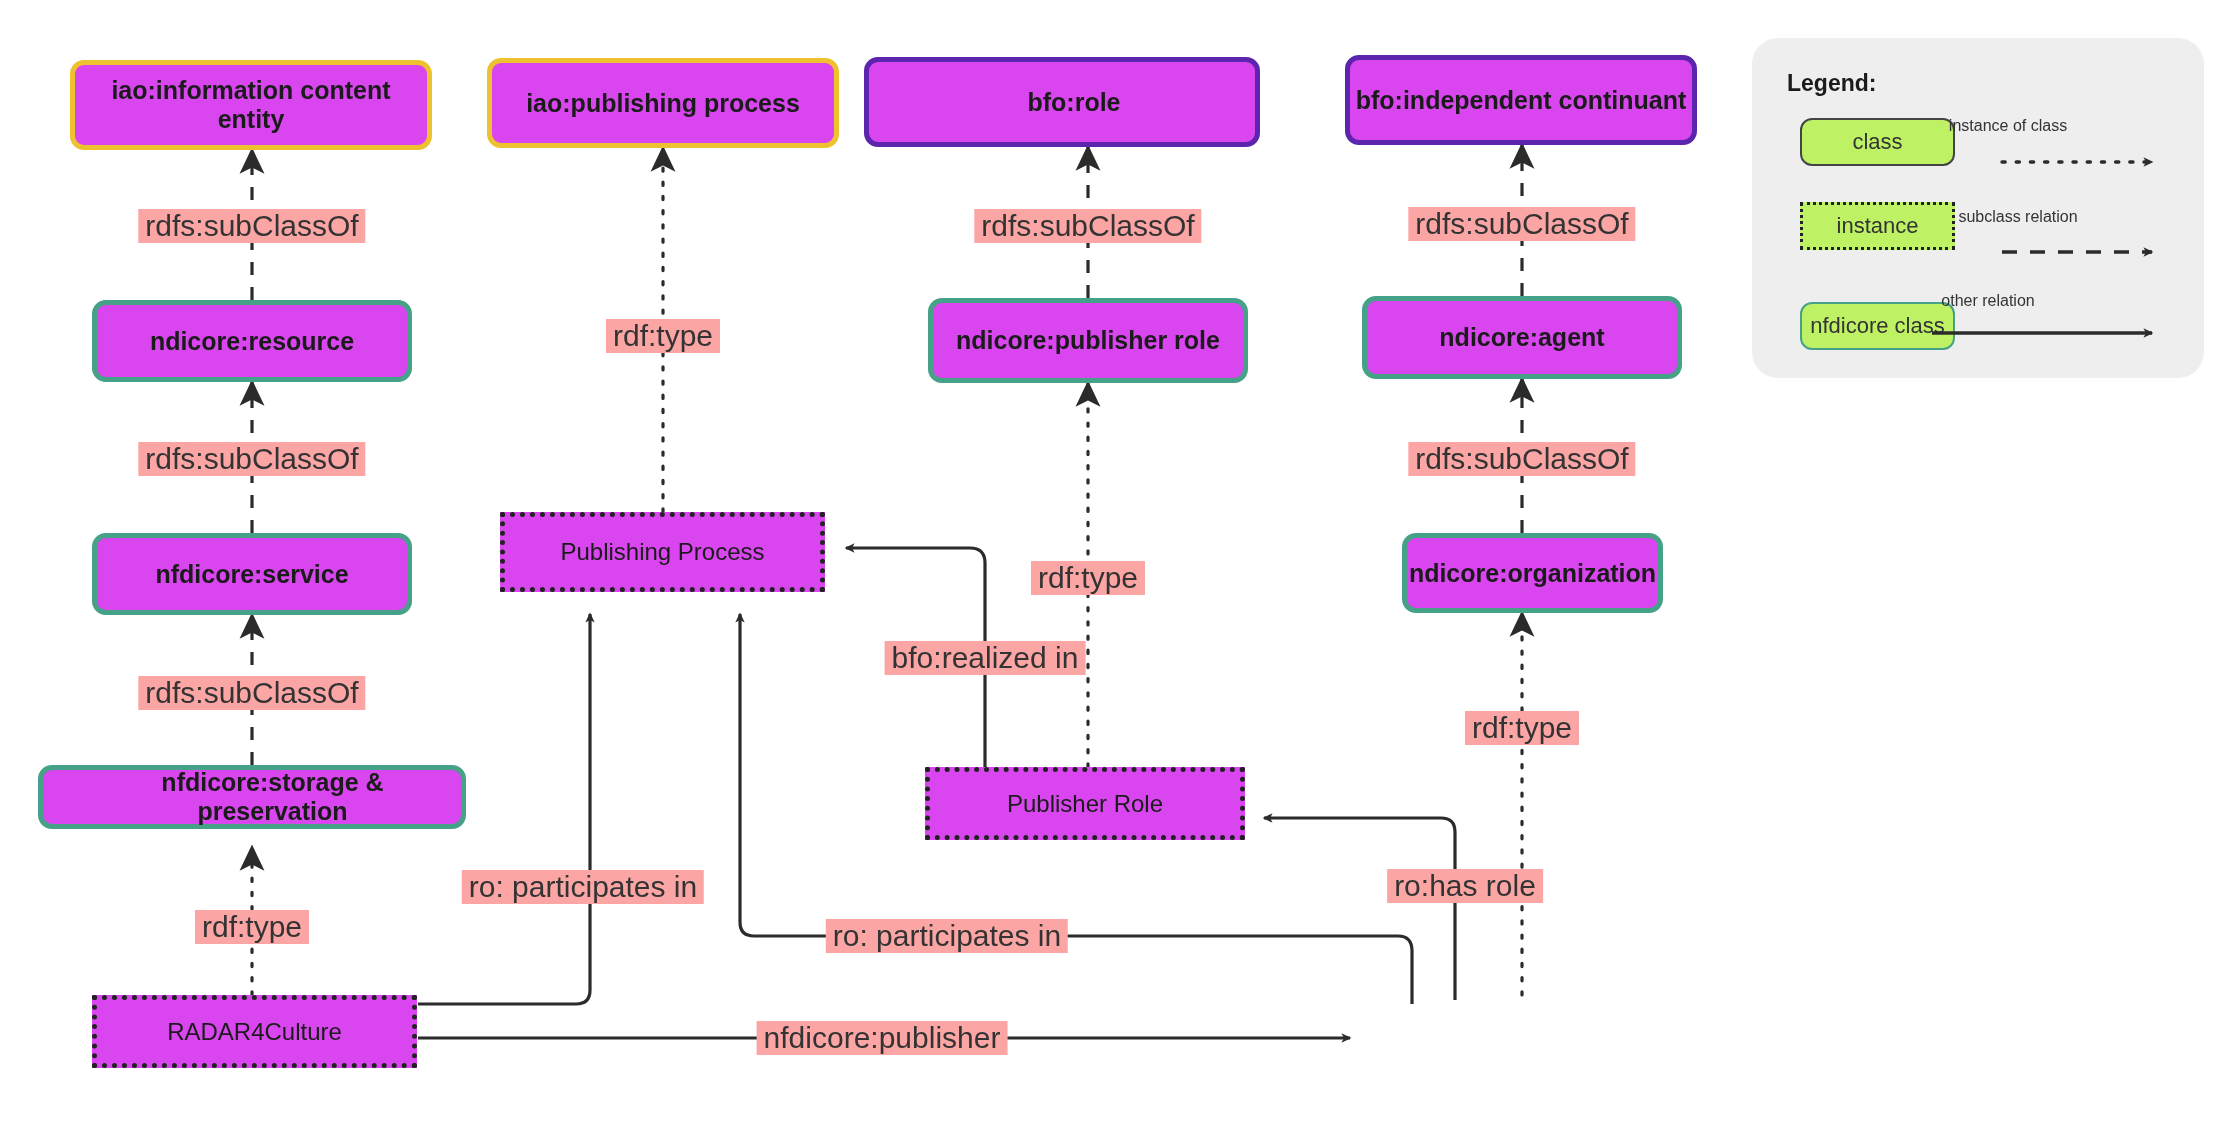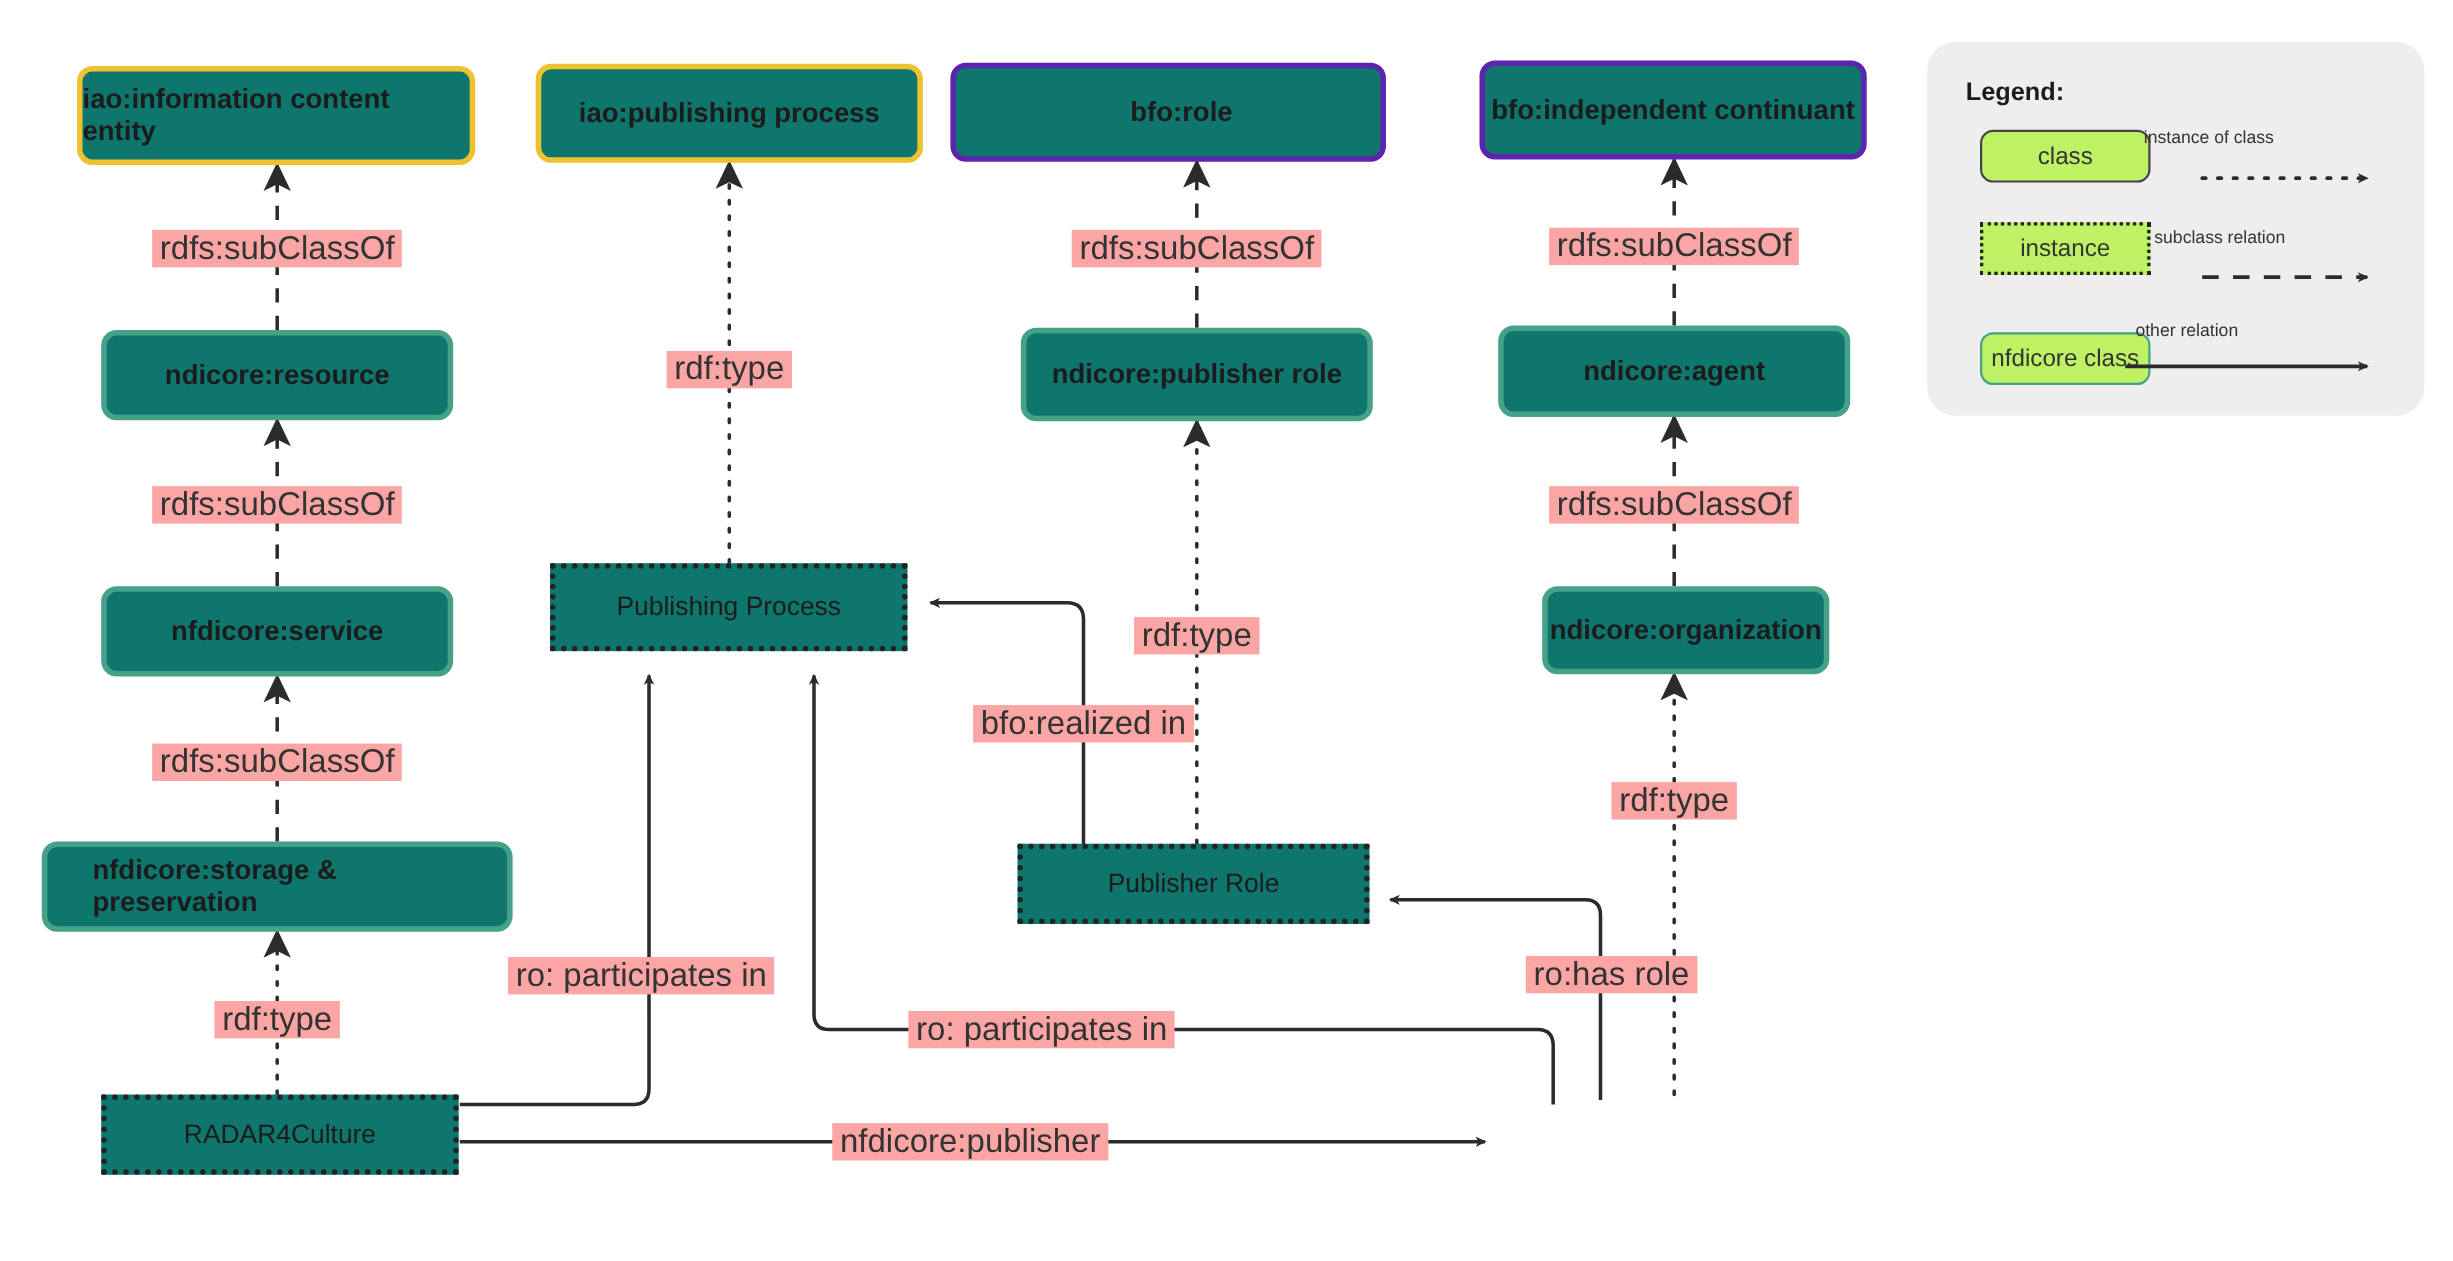--- a/index.html
+++ b/index.html
@@ -1,21 +1,21 @@
 <!DOCTYPE html>
 <html><head>
 <meta charset="utf-8">
 <style>
   html,body{margin:0;padding:0;background:#ffffff;}
   body{width:2230px;height:1146px;font-family:"Liberation Sans",sans-serif;}
   #stage{position:relative;width:2230px;height:1146px;overflow:hidden;background:#fff;}
 
   
   .node{position:absolute;box-sizing:border-box;display:flex;align-items:center;
-        justify-content:center;text-align:left;background:#0f766e;color:#1b1b1b;}
+        justify-content:center;text-align:center;background:#d946ef;color:#1b1b1b;}
   .cls{border-radius:14px;border-width:5px;border-style:solid;font-weight:bold;font-size:25px;}
   .cls.yellow{border-color:#eec12f;}
   .cls.purple{border-color:#5b25ad;}
   .cls.green{border-color:#45a187;}
   .inst{border:5px dotted #222;font-weight:normal;font-size:24px;border-radius:0;}
 
   
   .elabel{position:absolute;font-size:30px;color:#333;background:#fca5a5;
           padding:0 7px;white-space:nowrap;transform:translate(-50%,-50%);}
 
@@ -91,21 +91,21 @@
   </div>
 
   <div class="node cls green" style="left:92px;top:300px;width:320px;height:82px;">
     <span>ndicore:resource</span>
   </div>
 
   <div class="node cls green" style="left:92px;top:533px;width:320px;height:82px;">
     <span>nfdicore:service</span>
   </div>
 
-  <div class="node cls green" style="left:38px;top:765px;width:428px;height:82px;padding-left:41px;">
+  <div class="node cls green" style="left:38px;top:765px;width:428px;height:64px;padding-left:41px;">
     <span>nfdicore:storage &amp; preservation</span>
   </div>
 
   <div class="node cls green" style="left:928px;top:298px;width:320px;height:85px;">
     <span>ndicore:publisher role</span>
   </div>
 
   <div class="node cls green" style="left:1362px;top:296px;width:320px;height:83px;">
     <span>ndicore:agent</span>
   </div>

